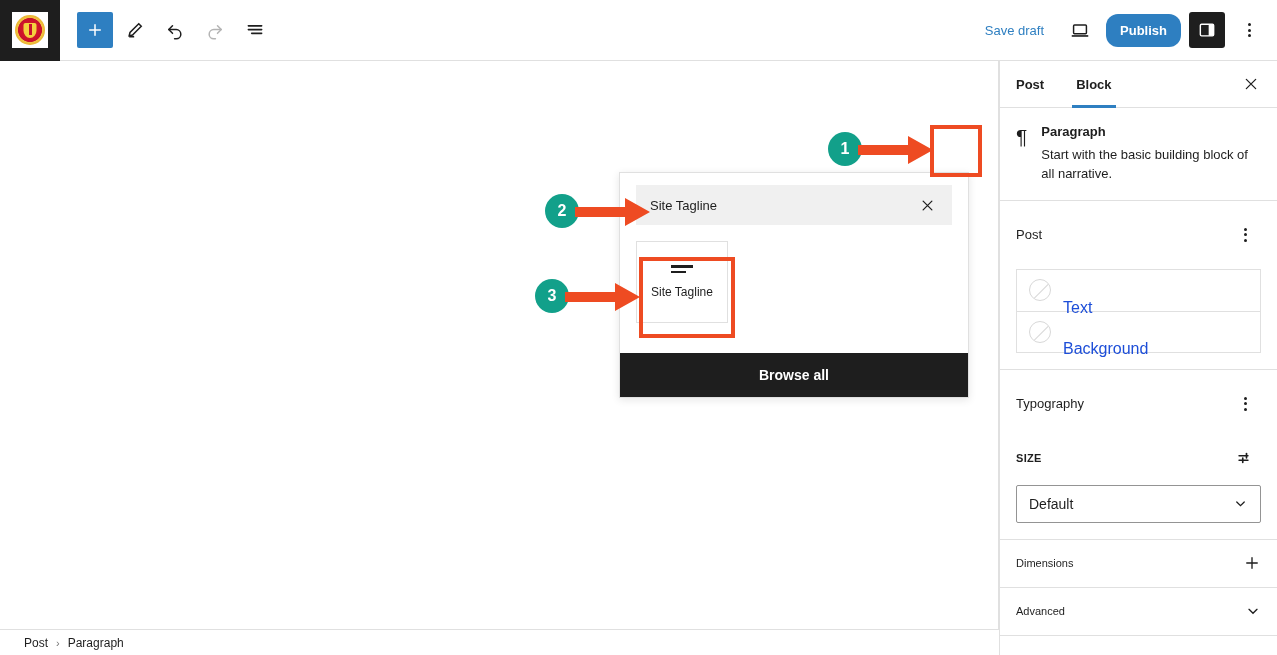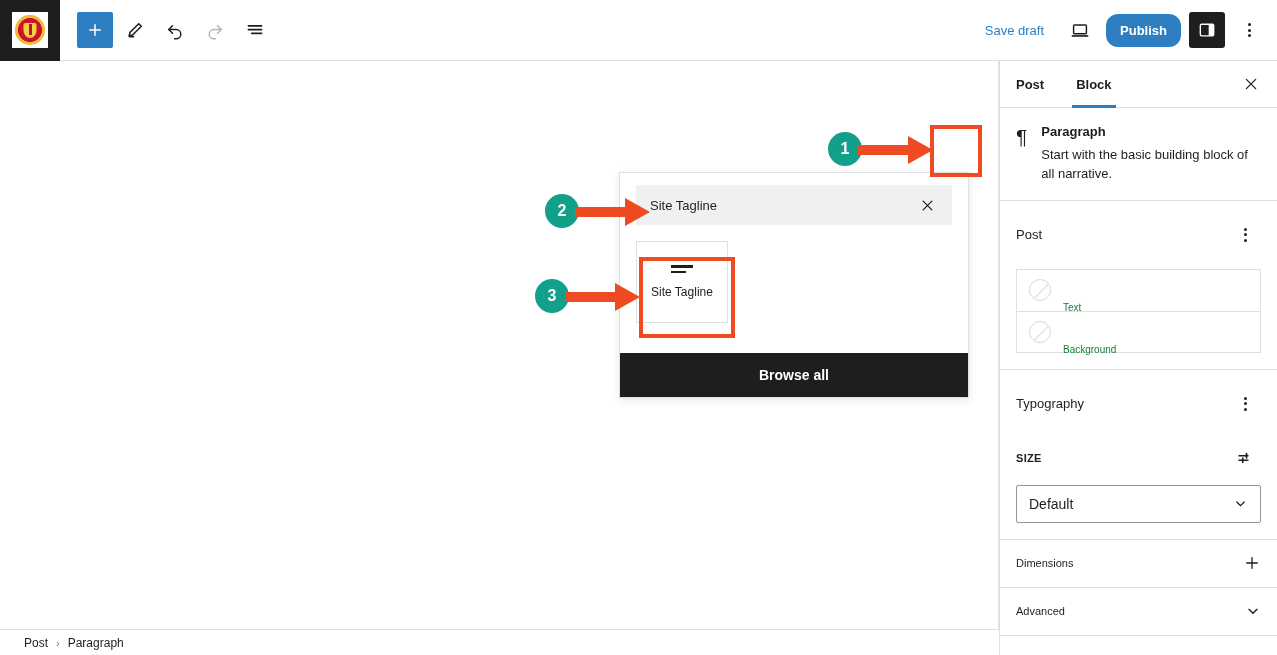--- a/index.html
+++ b/index.html
@@ -170,21 +170,21 @@
   .color-row + .color-row { border-top: 1px solid #e0e0e0; }
   .swatch {
     width: 22px; height: 22px; border-radius: 50%; border: 1px solid #d8d8d8;
     position: relative; overflow: hidden; flex: 0 0 22px;
   }
   .swatch:after {
     content: ""; position: absolute; left: -2px; top: 50%; width: 28px;
     height: 1px; background: #d8d8d8; transform: rotate(-45deg);
     transform-origin: center;
   }
-  .color-label { font-size: 10px; color: #15803d; margin-top: 35px; }
+  .color-label { font-size: 16px; color: #1d4ed8; margin-top: 35px; }
 
   .size-label-row {
     display: flex; align-items: center; justify-content: space-between;
     margin-top: 18px;
   }
   .size-label { font-size: 11px; font-weight: 600; letter-spacing: .3px; color: #1e1e1e; }
   .size-select {
     margin-top: 9px; width: 100%; height: 38px; border: 1px solid #949494;
     border-radius: 2px; display: flex; align-items: center;
     justify-content: space-between; padding: 0 12px; cursor: pointer;

